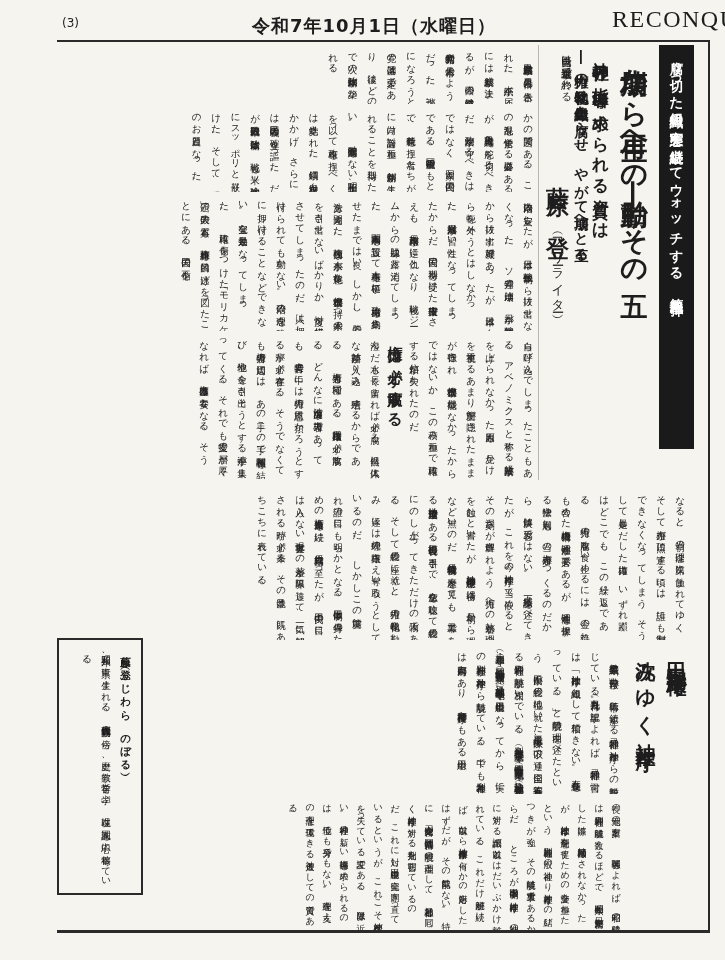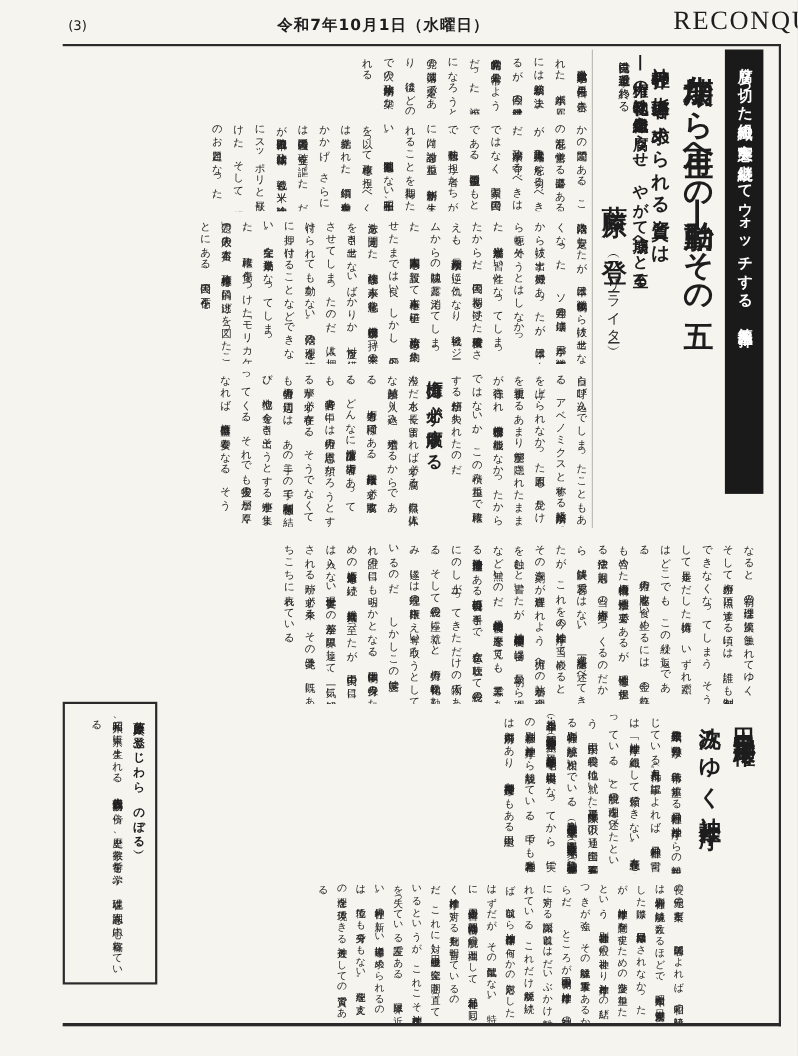--- a/index.html
+++ b/index.html
@@ -1,19 +1,19 @@
 <!DOCTYPE html>
 <html><head>
 <meta charset="utf-8">
 <style>
   html,body{margin:0;padding:0;}
   body{background:#d8d6d0;font-family:"DejaVu Sans",sans-serif;}
   #page{position:relative;width:725px;height:960px;background:#f5f4ef;overflow:hidden;color:#1d1d1d;margin:0 auto;}
   .hdr-pagenum{position:absolute;left:62px;top:16px;font-size:12px;}
-  .hdr-date{position:absolute;left:252px;top:14px;font-size:14px;font-weight:600;letter-spacing:1px;}
+  .hdr-date{position:absolute;left:252px;top:14px;font-size:18px;font-weight:600;letter-spacing:1px;}
   .masthead{position:absolute;left:612px;top:6px;font-family:"Liberation Serif",serif;font-size:24px;letter-spacing:1.5px;white-space:nowrap;}
   .rule-top{position:absolute;left:57px;top:40px;width:653px;height:2px;background:#2a2a2a;}
   .rule-right{position:absolute;left:708px;top:40px;width:2px;height:893px;background:#2a2a2a;}
   .rule-bottom{position:absolute;left:57px;top:930px;width:653px;height:3px;background:#2a2a2a;}
   .rule-headblock{position:absolute;left:538px;top:45px;width:1px;height:435px;background:#b9b7b0;}
 
   .banner{position:absolute;left:659px;top:45px;width:35px;height:404px;background:#1a1a1a;color:#ffffff;writing-mode:vertical-rl;line-height:35px;font-size:13.5px;font-weight:bold;letter-spacing:1px;padding-top:6px;box-sizing:border-box;overflow:hidden;}
   .headline-main{position:absolute;left:610px;top:48px;width:48px;height:412px;writing-mode:vertical-rl;line-height:48px;font-size:27px;font-weight:bold;letter-spacing:1px;overflow:hidden;}
   .subhead1{position:absolute;left:591px;top:48px;width:19px;height:420px;writing-mode:vertical-rl;line-height:19px;font-size:16.5px;font-weight:bold;letter-spacing:2px;overflow:hidden;}
   .subhead2{position:absolute;left:572px;top:50px;width:19px;height:448px;writing-mode:vertical-rl;line-height:19px;font-size:14px;font-weight:bold;overflow:hidden;}

